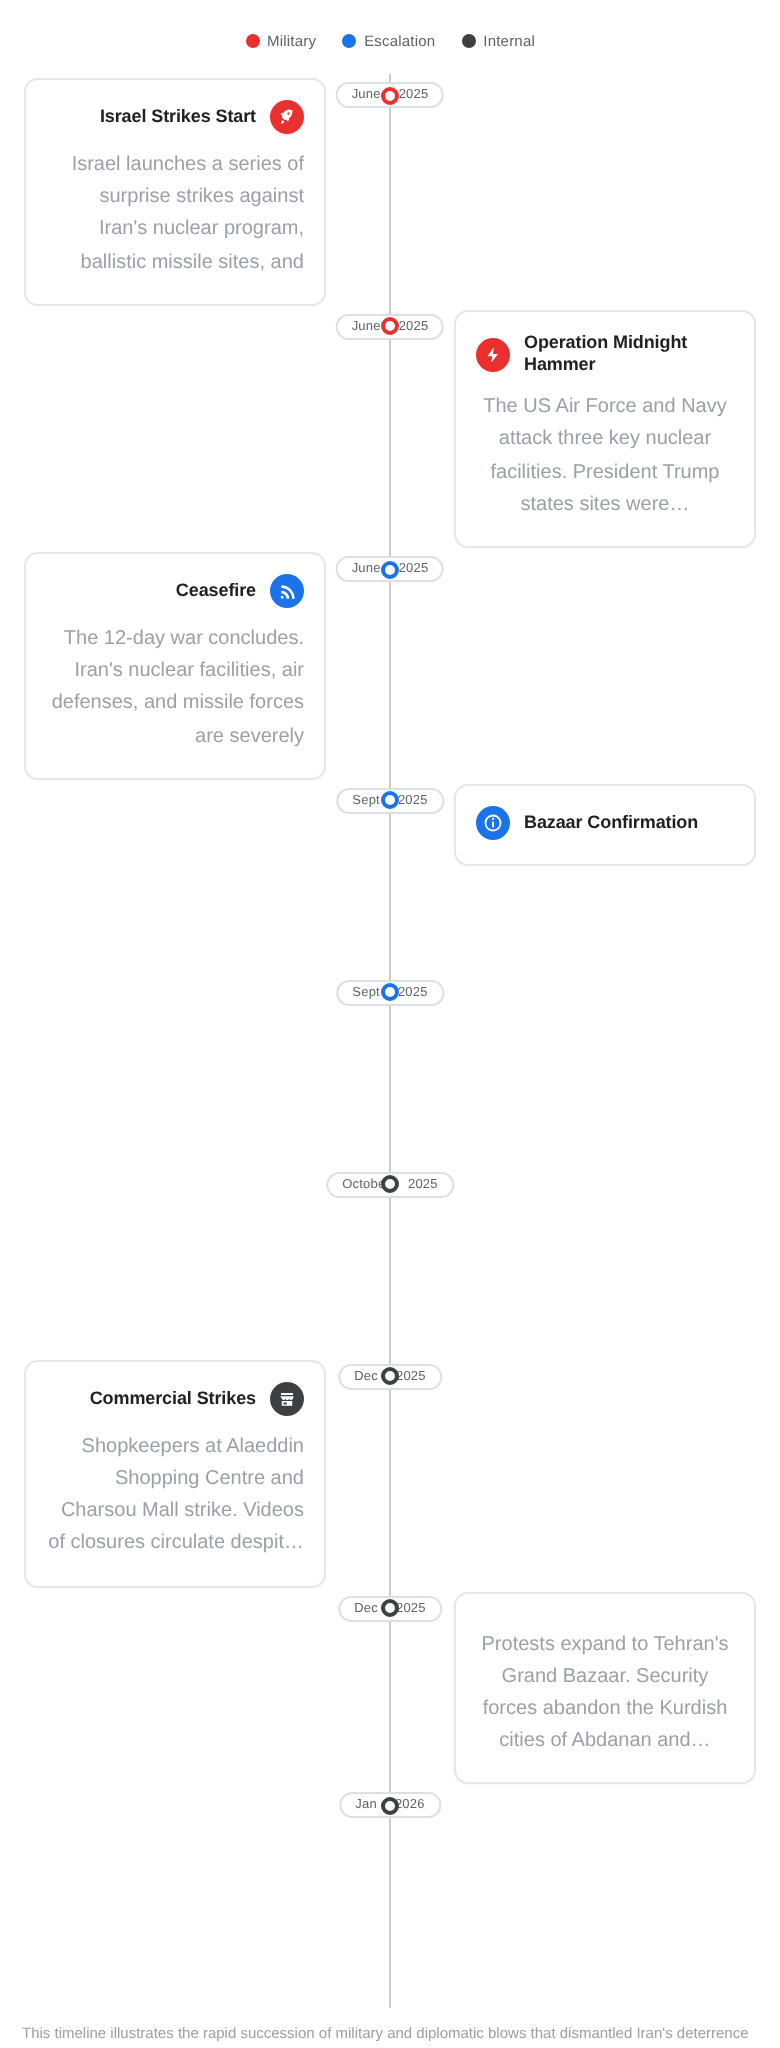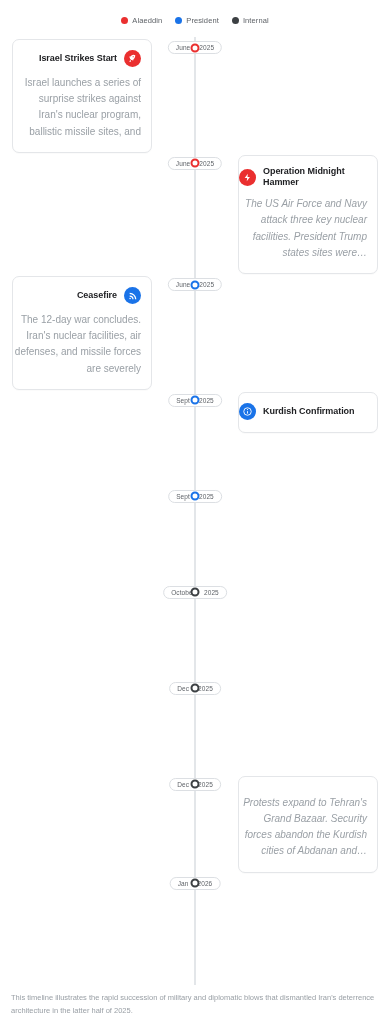--- a/index.html
+++ b/index.html
@@ -111,25 +111,25 @@
     width: 9px; height: 9px;
     border-radius: 50%;
     background: #ffffff;
     transform: translate(-50%, -50%);
     z-index: 4;
     border: 2px solid #d93025;
   }
 
   
   .card {
-    width: 140px;
+    width: 151px;
     background: #ffffff;
     border: 1px solid #e4e6e9;
     border-radius: 7px;
-    padding: 10px 10px 12px 0;
+    padding: 10px 10px 12px 10px;
     box-shadow: 0 1px 1px rgba(0,0,0,0.02);
     margin-top: 2px;
   }
   .row.left  .card { margin-left: 12px; }
   .row.right .card { margin-right: 12px; }
 
   .card-head {
     display: flex;
     align-items: center;
     gap: 7px;
@@ -159,46 +159,46 @@
   }
   .badge svg { display: block; }
 
   .card-body {
     margin-top: 8px;
     font-size: 10px;
     line-height: 1.62;
     color: #9aa0a6;
   }
   .row.left  .card-body { text-align: right; }
-  .row.right .card-body { text-align: right; font-style: italic; }
+  .row.right .card-body { text-align: center; }
 
   
   .footer {
     padding: 6px 11px 10px 11px;
   }
   .footer-note {
     font-size: 7.5px;
     line-height: 1.75;
     color: #9aa0a6;
   }
 </style>
 </head>
 <body>
 
 <div class="page">
 
 
   <div class="legend" id="legend">
       <div class="legend-item">
         <span class="legend-dot" style="background:#ea2f2f"></span>
-        <span class="legend-label">Alaeddin</span>
+        <span class="legend-label">Military</span>
       </div>
       <div class="legend-item">
         <span class="legend-dot" style="background:#1a73e8"></span>
-        <span class="legend-label">President</span>
+        <span class="legend-label">Escalation</span>
       </div>
       <div class="legend-item">
         <span class="legend-dot" style="background:#3c4043"></span>
         <span class="legend-label">Internal</span>
       </div>
     </div>
 
   <div class="timeline">
     <div class="axis"></div>
     <div id="rows">
@@ -264,21 +264,21 @@
           <div class="node" style="border-color:#1a73e8"></div>
           <div class="card">
             <div class="card-head">
               <span class="badge" style="background:#1a73e8">
                 <svg width="9" height="9" viewBox="0 0 24 24">
                   <circle cx="12" cy="12" r="10" fill="none" stroke="#fff" stroke-width="2.4"></circle>
                   <rect x="10.8" y="10" width="2.4" height="8" rx="1.1" fill="#fff"></rect>
                   <circle cx="12" cy="6.6" r="1.5" fill="#fff"></circle>
                 </svg>
               </span>
-              <span class="card-title">Kurdish Confirmation</span>
+              <span class="card-title">Bazaar Confirmation</span>
             </div>
           </div>
         </div>
         <div class="row left">
           <div class="date-pill">
             <span class="date-month">Sept</span>
             <span class="date-year">2025</span>
           </div>
           <div class="node" style="border-color:#1a73e8"></div>
         </div>
@@ -288,20 +288,31 @@
             <span class="date-year">2025</span>
           </div>
           <div class="node" style="border-color:#3c4043"></div>
         </div>
         <div class="row left">
           <div class="date-pill">
             <span class="date-month">Dec</span>
             <span class="date-year">2025</span>
           </div>
           <div class="node" style="border-color:#3c4043"></div>
+          <div class="card">
+            <div class="card-head">
+              <span class="card-title">Commercial Strikes</span>
+              <span class="badge" style="background:#3c4043">
+                <svg width="9" height="9" viewBox="0 0 24 24">
+                  <path fill="#fff" d="M4 4h16v2.6H4V4zm-1 4.2h18l-1 3.2a2.6 2.6 0 0 1-5 .3 2.6 2.6 0 0 1-5 0 2.6 2.6 0 0 1-5-.3L3 8.2zM5 14.6h14V21H5v-6.4zm2.4 2v2.6h4.2v-2.6H7.4z"></path>
+                </svg>
+              </span>
+            </div>
+            <div class="card-body">Shopkeepers at Alaeddin Shopping Centre and Charsou Mall strike. Videos of closures circulate despit…</div>
+          </div>
         </div>
         <div class="row right">
           <div class="date-pill">
             <span class="date-month">Dec</span>
             <span class="date-year">2025</span>
           </div>
           <div class="node" style="border-color:#3c4043"></div>
           <div class="card">
             <div class="card-body">Protests expand to Tehran's Grand Bazaar. Security forces abandon the Kurdish cities of Abdanan and…</div>
           </div>

